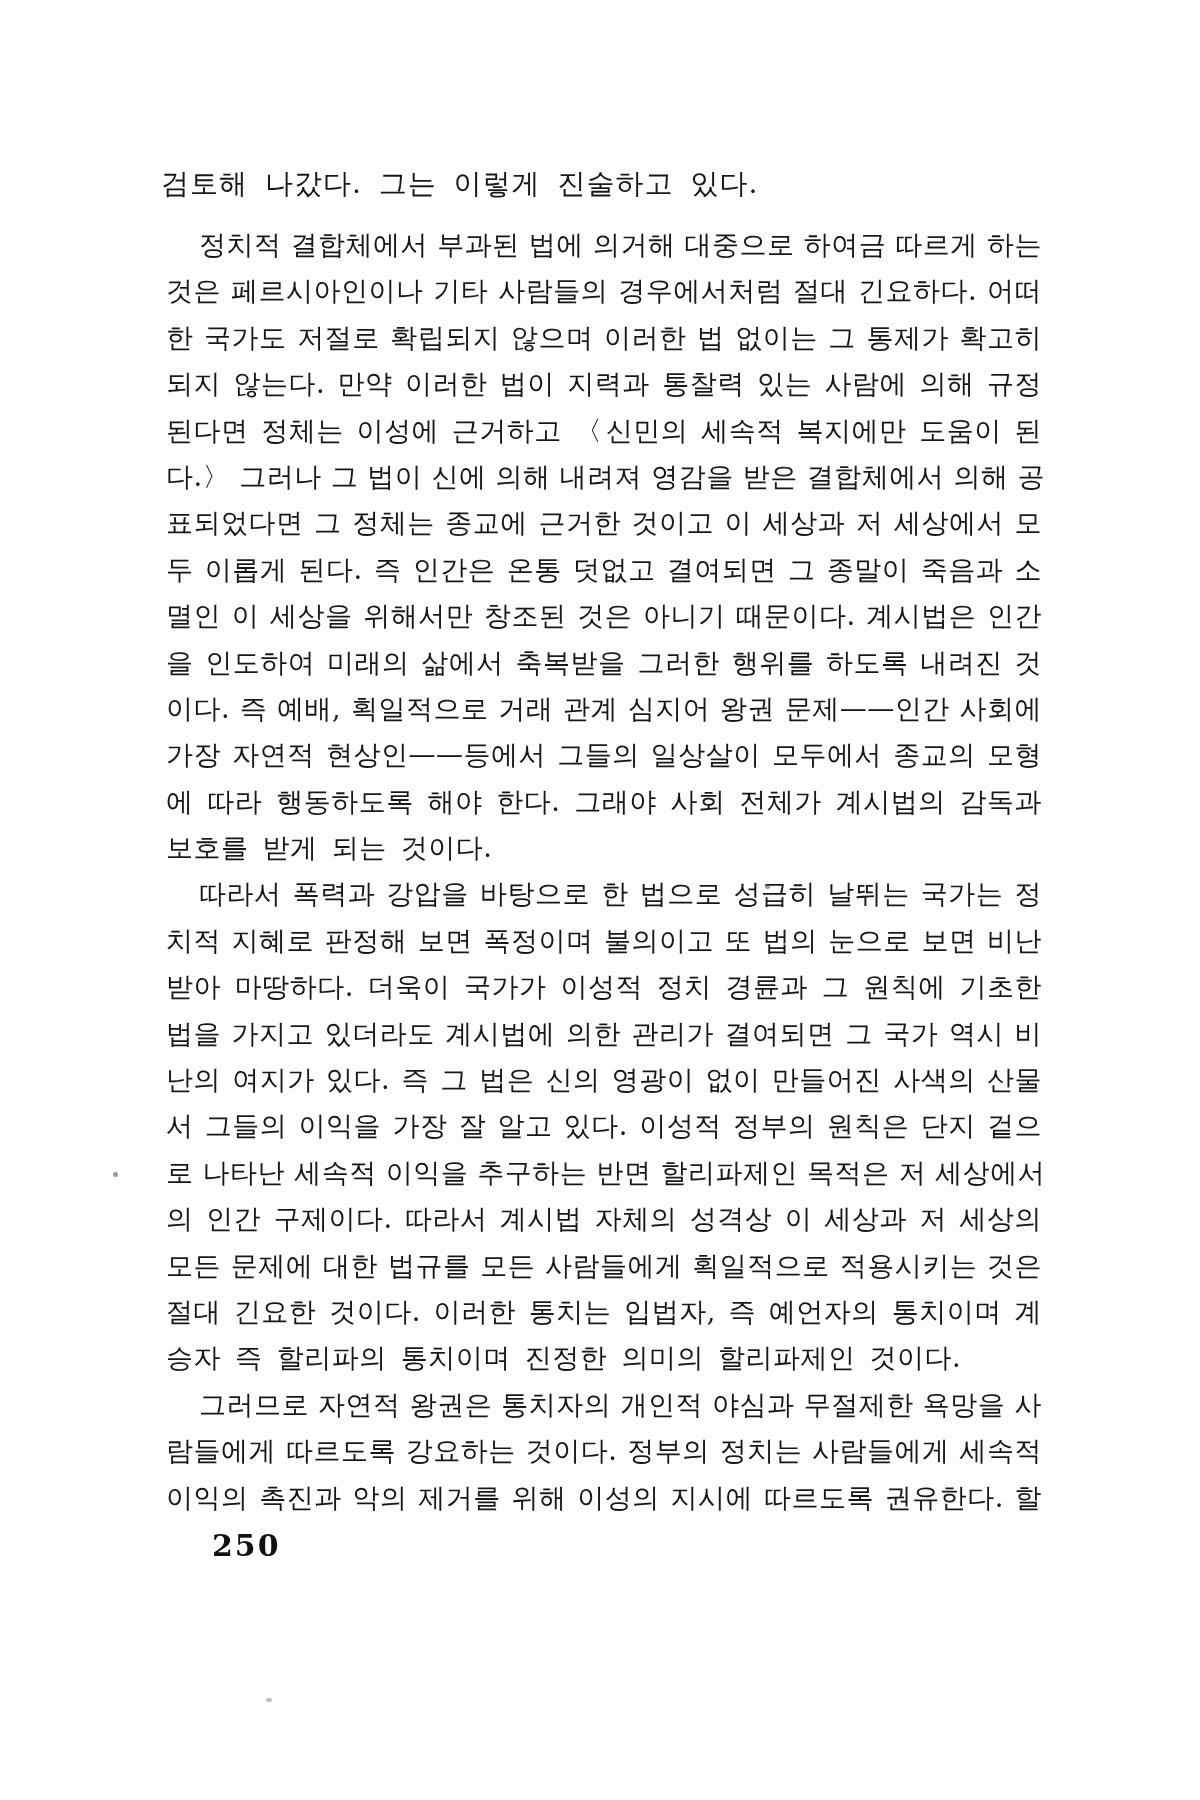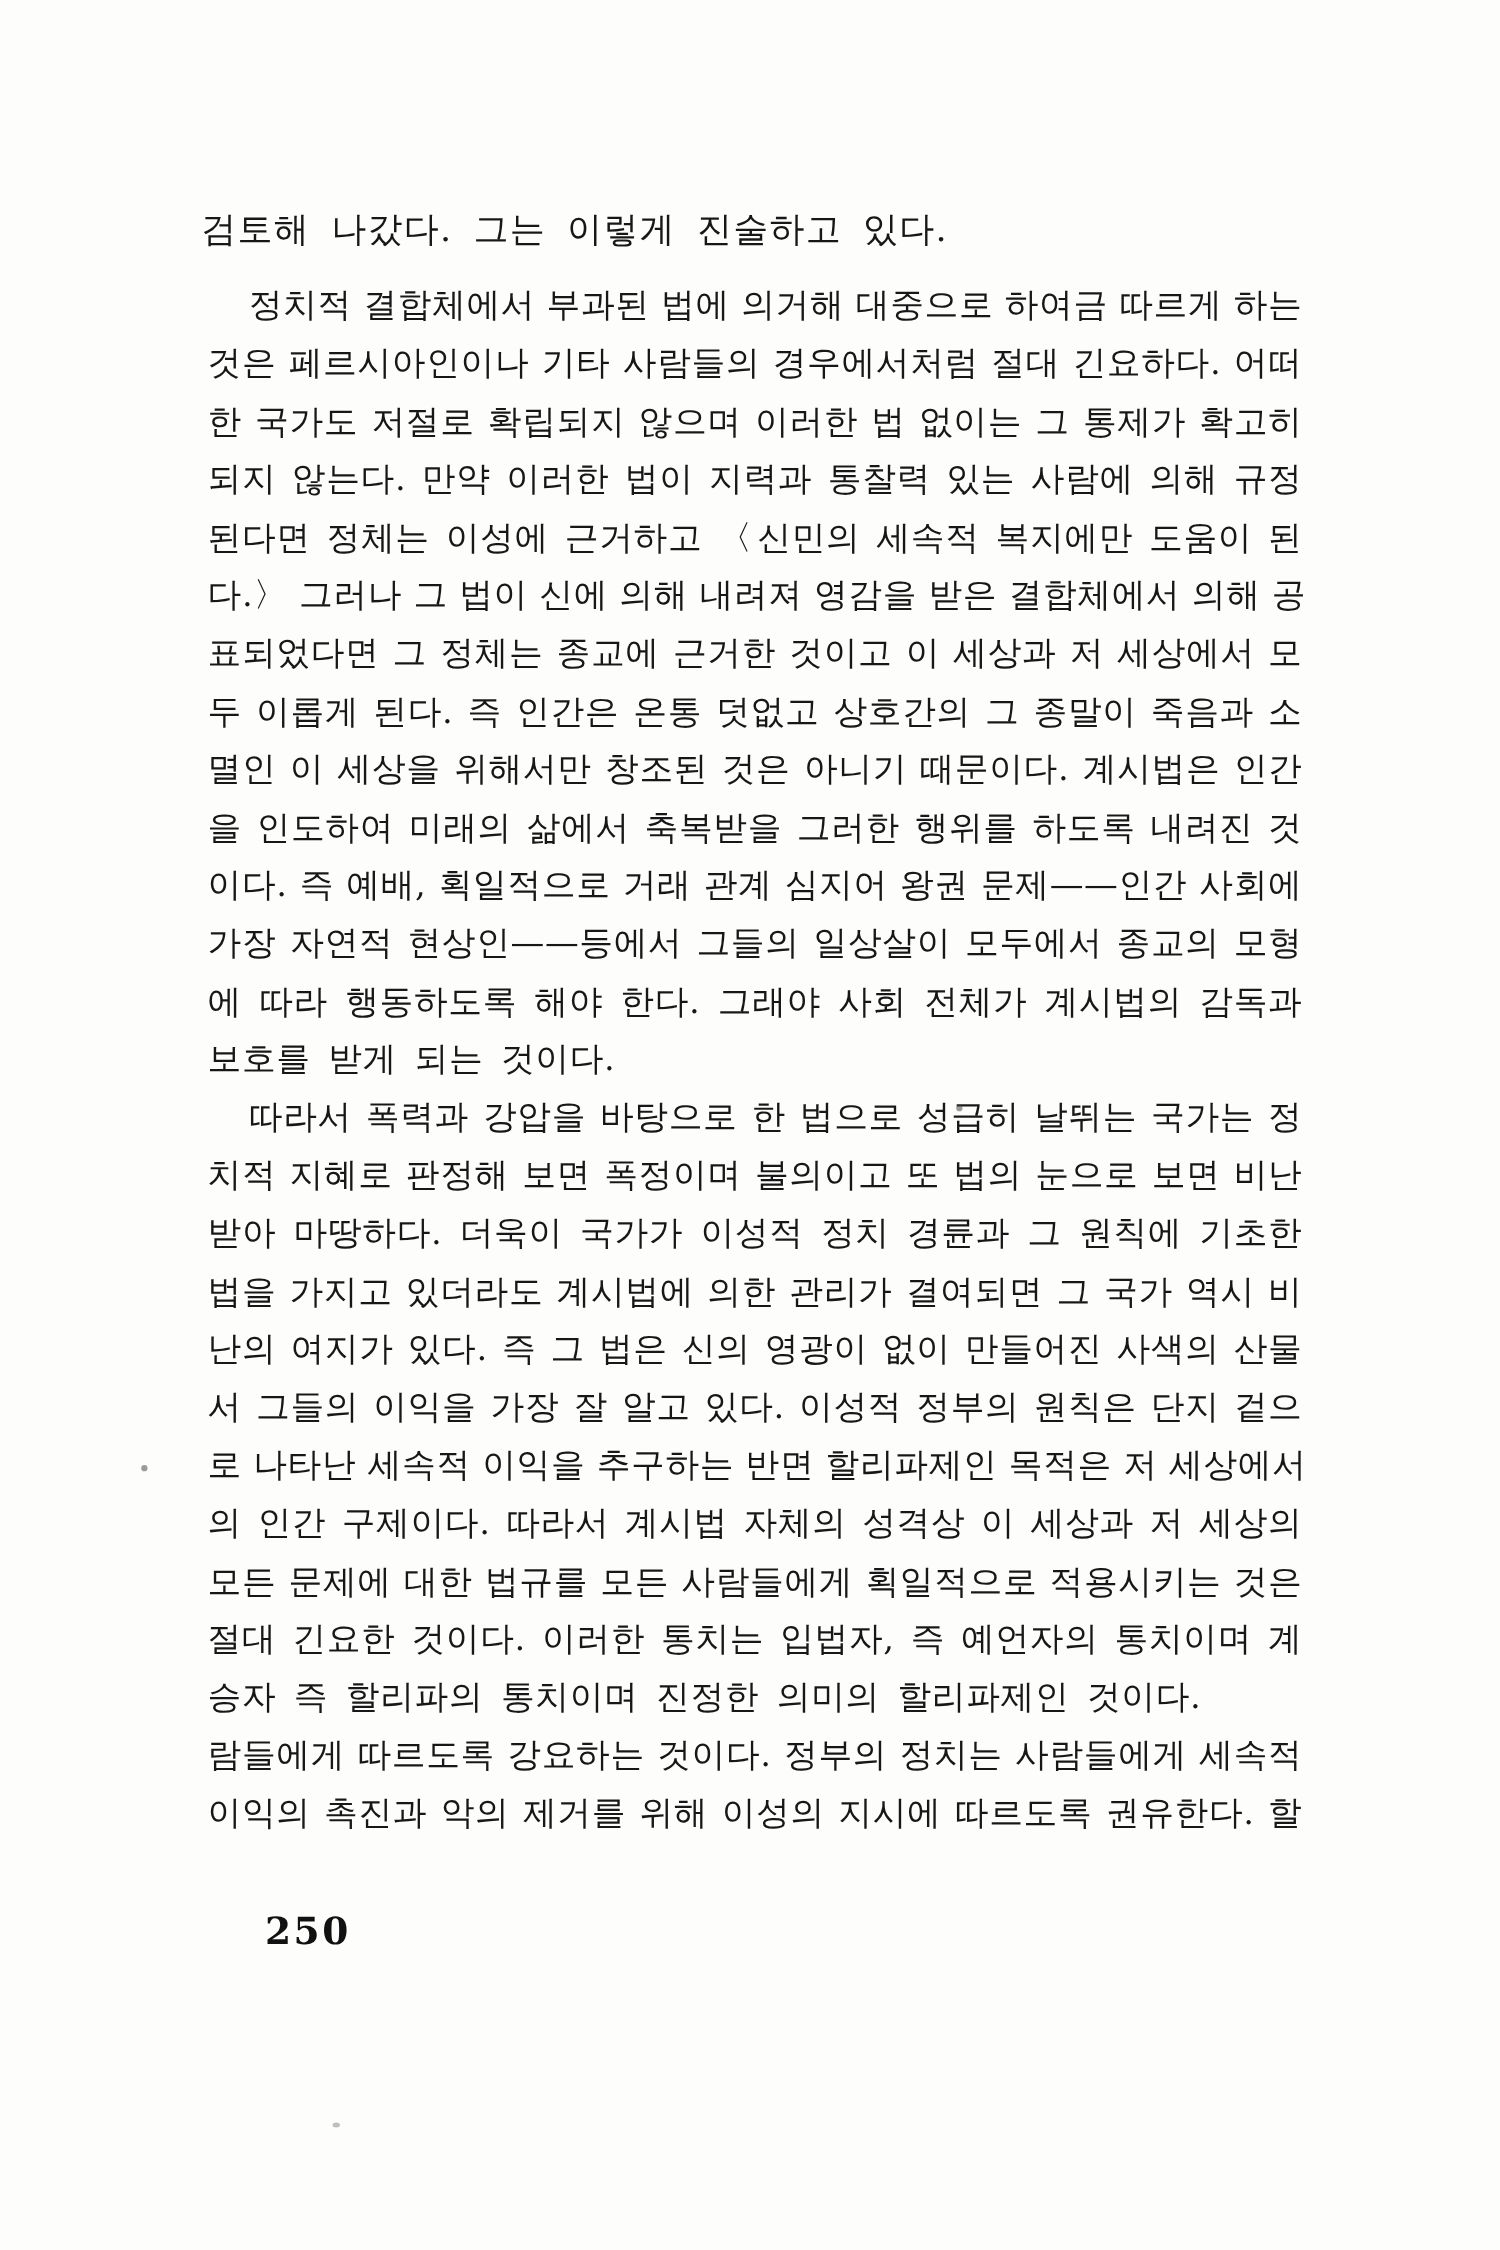--- a/index.html
+++ b/index.html
@@ -84,21 +84,21 @@
 
   <div class="passage">
       <p>
         <span class="pline indent">정치적 결합체에서 부과된 법에 의거해 대중으로 하여금 따르게 하는</span>
         <span class="pline">것은 페르시아인이나 기타 사람들의 경우에서처럼 절대 긴요하다. 어떠</span>
         <span class="pline">한 국가도 저절로 확립되지 않으며 이러한 법 없이는 그 통제가 확고히</span>
         <span class="pline">되지 않는다. 만약 이러한 법이 지력과 통찰력 있는 사람에 의해 규정</span>
         <span class="pline">된다면 정체는 이성에 근거하고 〈신민의 세속적 복지에만 도움이 된</span>
         <span class="pline">다.〉 그러나 그 법이 신에 의해 내려져 영감을 받은 결합체에서 의해 공</span>
         <span class="pline">표되었다면 그 정체는 종교에 근거한 것이고 이 세상과 저 세상에서 모</span>
-        <span class="pline">두 이롭게 된다. 즉 인간은 온통 덧없고 상호간의 그 종말이 죽음과 소</span>
+        <span class="pline">두 이롭게 된다. 즉 인간은 온통 덧없고 결여되면 그 종말이 죽음과 소</span>
         <span class="pline">멸인 이 세상을 위해서만 창조된 것은 아니기 때문이다. 계시법은 인간</span>
         <span class="pline">을 인도하여 미래의 삶에서 축복받을 그러한 행위를 하도록 내려진 것</span>
         <span class="pline">이다. 즉 예배, 획일적으로 거래 관계 심지어 왕권 문제——인간 사회에</span>
         <span class="pline">가장 자연적 현상인——등에서 그들의 일상살이 모두에서 종교의 모형</span>
         <span class="pline">에 따라 행동하도록 해야 한다. 그래야 사회 전체가 계시법의 감독과</span>
         <span class="pline last">보호를 받게 되는 것이다.</span>
       </p>
       <p>
         <span class="pline indent">따라서 폭력과 강압을 바탕으로 한 법으로 성급히 날뛰는 국가는 정</span>
         <span class="pline">치적 지혜로 판정해 보면 폭정이며 불의이고 또 법의 눈으로 보면 비난</span>
@@ -106,20 +106,21 @@
         <span class="pline">법을 가지고 있더라도 계시법에 의한 관리가 결여되면 그 국가 역시 비</span>
         <span class="pline">난의 여지가 있다. 즉 그 법은 신의 영광이 없이 만들어진 사색의 산물</span>
         <span class="pline">서 그들의 이익을 가장 잘 알고 있다. 이성적 정부의 원칙은 단지 겉으</span>
         <span class="pline">로 나타난 세속적 이익을 추구하는 반면 할리파제인 목적은 저 세상에서</span>
         <span class="pline">의 인간 구제이다. 따라서 계시법 자체의 성격상 이 세상과 저 세상의</span>
         <span class="pline">모든 문제에 대한 법규를 모든 사람들에게 획일적으로 적용시키는 것은</span>
         <span class="pline">절대 긴요한 것이다. 이러한 통치는 입법자, 즉 예언자의 통치이며 계</span>
         <span class="pline last">승자 즉 할리파의 통치이며 진정한 의미의 할리파제인 것이다.</span>
       </p>
       <p>
+        <span class="pline indent">그러므로 자연적 왕권은 통치자의 개인적 야심과 무절제한 욕망을 사</span>
         <span class="pline">람들에게 따르도록 강요하는 것이다. 정부의 정치는 사람들에게 세속적</span>
         <span class="pline">이익의 촉진과 악의 제거를 위해 이성의 지시에 따르도록 권유한다. 할</span>
       </p>
     </div>
 
   <div class="pagenum">250</div>
 
   <div class="speck s1"></div>
   <div class="speck s2"></div>
   <div class="speck s3"></div>

